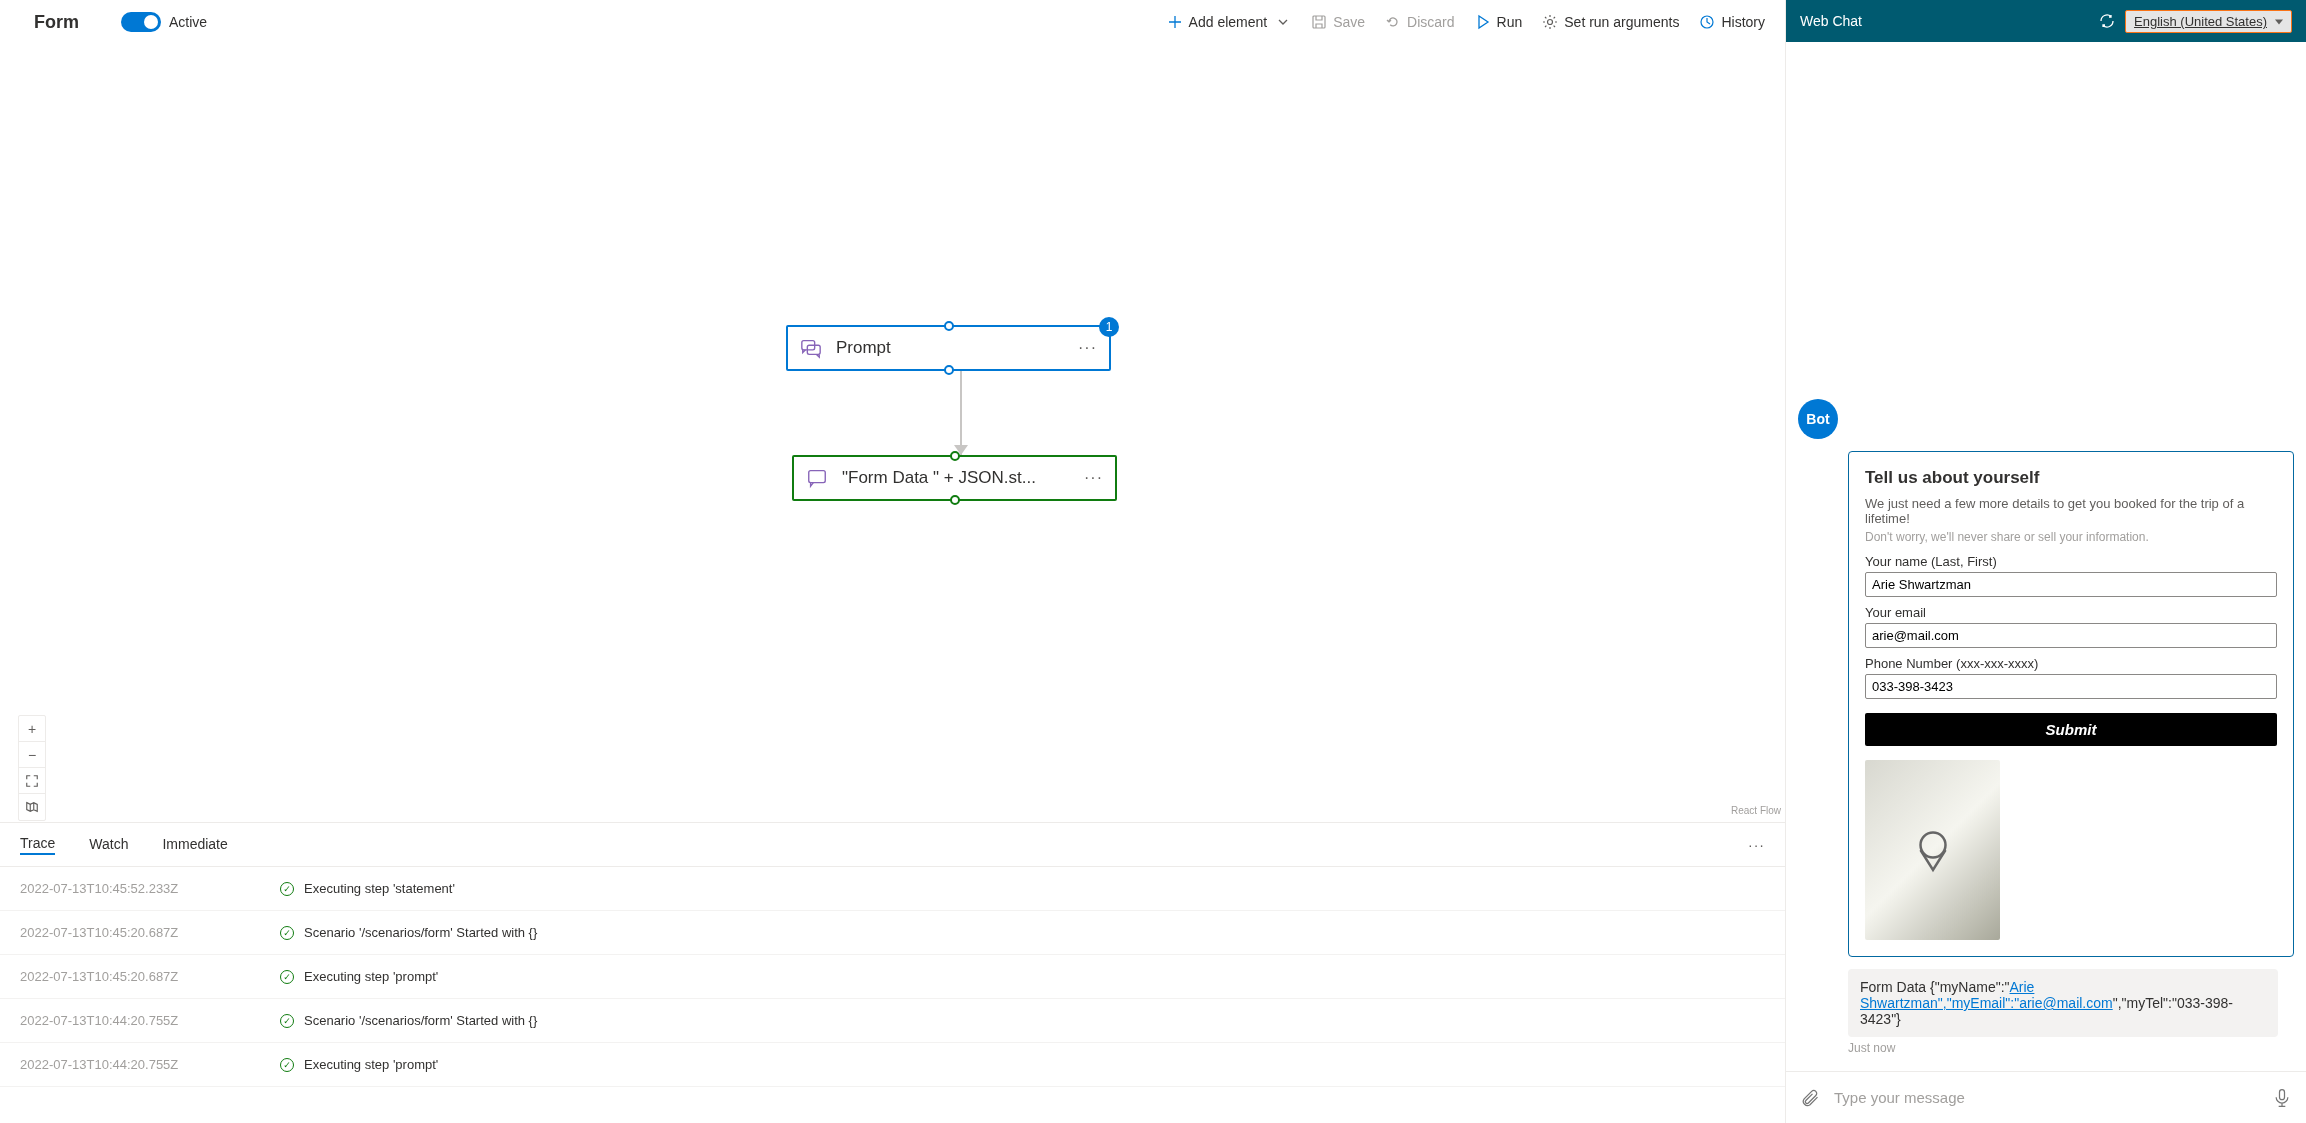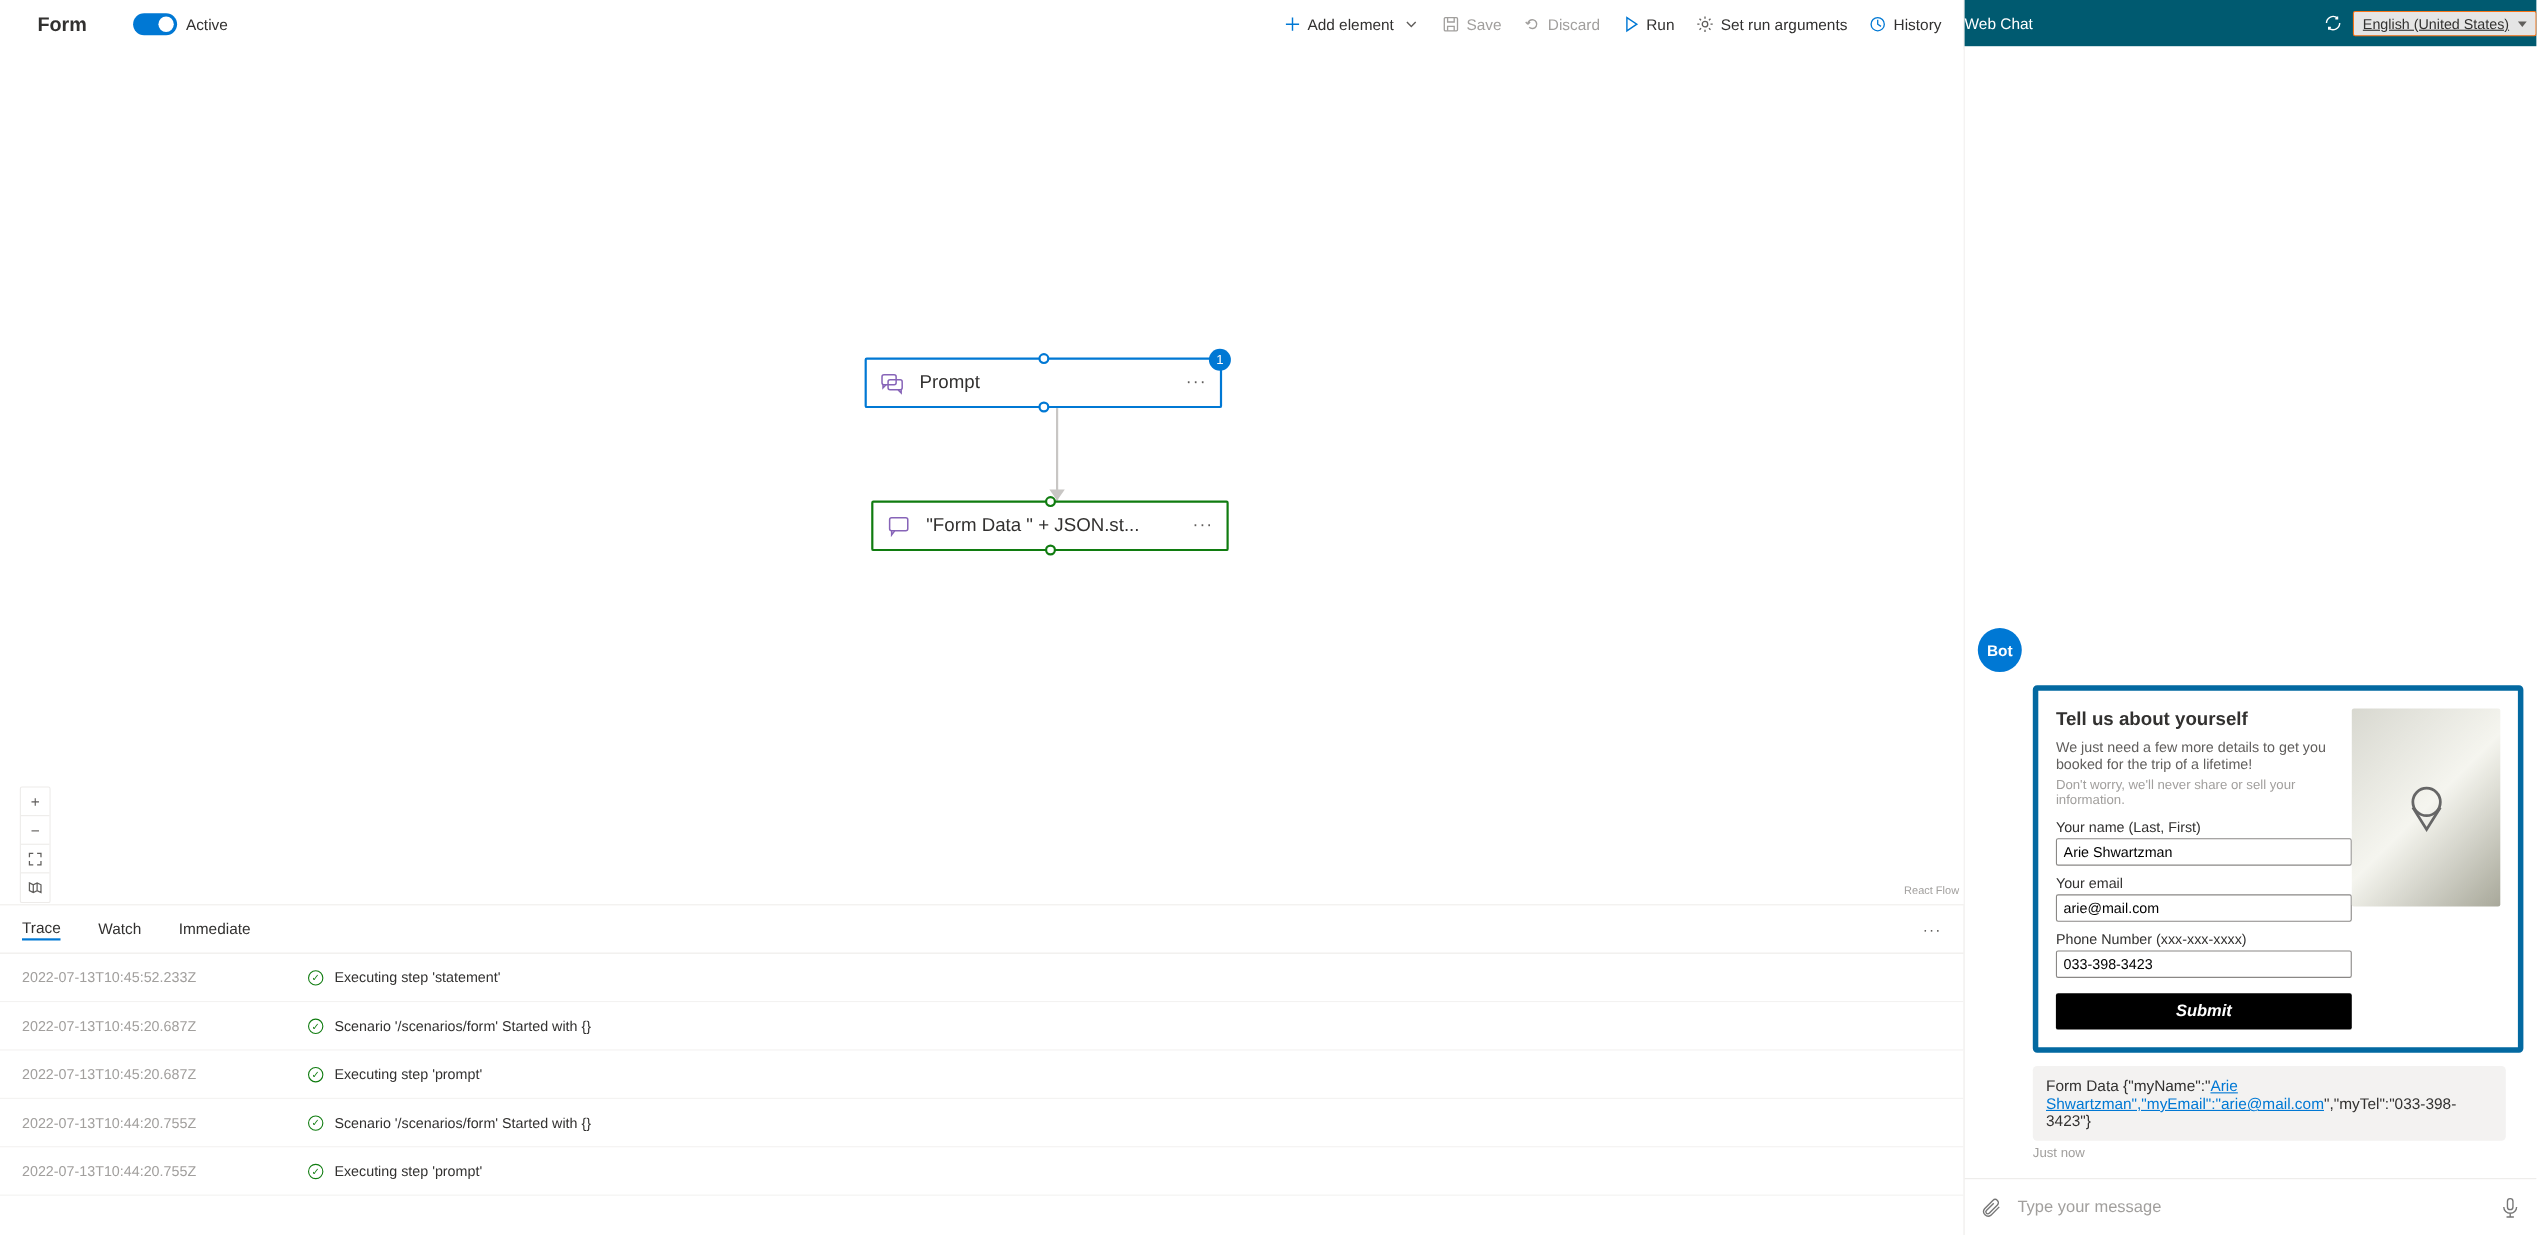--- a/index.html
+++ b/index.html
@@ -115,21 +115,21 @@
 .trace-ts { color: #a19f9d; width: 180px; }
 .trace-msg { display: flex; align-items: center; gap: 10px; color: #323130; }
 .check-circle {
   width: 14px; height: 14px; border: 1.5px solid #107c10; border-radius: 50%;
   display: inline-flex; align-items: center; justify-content: center; color: #107c10; font-size: 9px;
 }
 
 
 .wc-header {
   height: 42px; background: #005a70; color: #fff;
-  display: flex; align-items: center; padding: 0 0; gap: 12px;
+  display: flex; align-items: center; padding: 0 14px; gap: 12px;
 }
 .wc-title { font-size: 14px; font-weight: 400; }
 .wc-header-right { margin-left: auto; display: flex; align-items: center; gap: 10px; }
 .wc-refresh { color: #fff; cursor: pointer; display: flex; }
 .wc-lang {
   background: #e5e5e5; color: #323130; border: 1px solid #f97316;
   padding: 3px 24px 3px 8px; font-size: 13px; border-radius: 2px;
   position: relative; cursor: pointer; text-decoration: underline;
 }
 .wc-lang::after {
@@ -143,22 +143,22 @@
 .wc-avatar {
   width: 40px; height: 40px; border-radius: 50%; background: #0078d4;
   color: #fff; font-size: 14px; font-weight: 600; display: flex;
   align-items: center; justify-content: center; flex-shrink: 0;
 }
 .wc-bubble {
   background: #f3f2f1; border-radius: 4px; padding: 10px 12px;
   font-size: 14px; max-width: 430px; color: #323130;
 }
 .wc-card {
-  margin: 6px 12px 6px 62px; border: 5px solid #0369a1; border-radius: 4px;
-  padding: 16px; display: flex; 
+  margin: 6px 12px 6px 62px; border: 1px solid #0369a1; border-radius: 4px;
+  padding: 16px; display: flex; gap: 14px; flex-direction: column;
 }
 .wc-card-main { flex: 1; }
 .wc-card-title { font-weight: 600; font-size: 17px; margin-bottom: 8px; }
 .wc-card-sub { font-size: 13px; color: #605e5c; margin-bottom: 4px; }
 .wc-card-note { font-size: 12px; color: #a19f9d; margin-bottom: 10px; }
 .wc-field-label { font-size: 13px; margin-top: 8px; margin-bottom: 3px; }
 .wc-input {
   width: 100%; border: 1px solid #8a8886; padding: 4px 6px; font-size: 13px;
   font-family: inherit; border-radius: 2px;
 }

